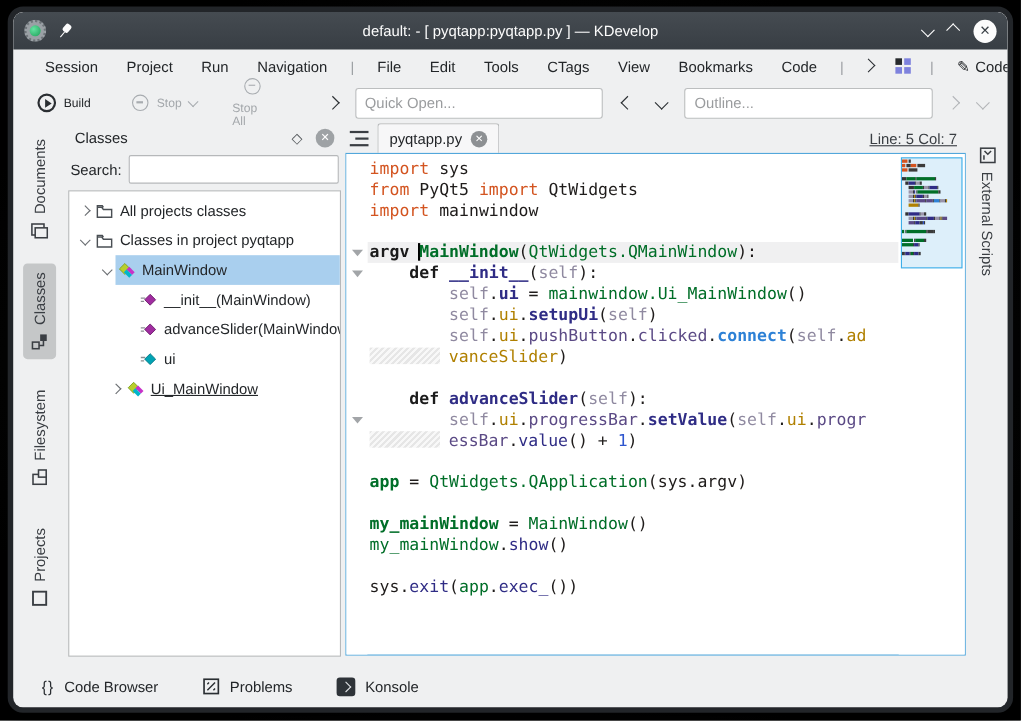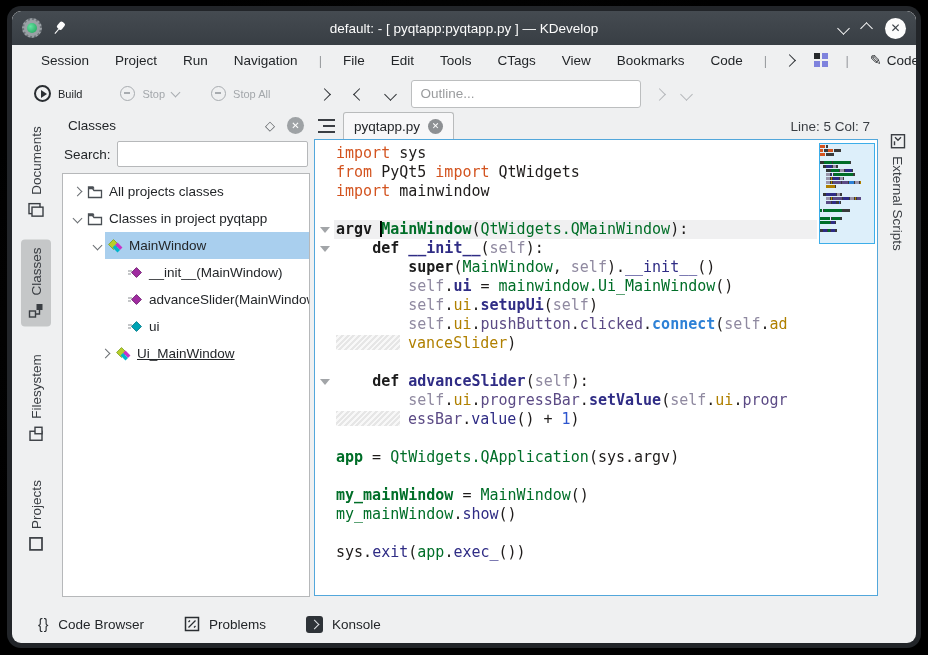--- a/index.html
+++ b/index.html
@@ -81,21 +81,21 @@
   
   .editor-col{flex:1;display:flex;flex-direction:column;min-width:0;padding:0 2px 9px 2px;}
   .tabbar{height:27px;display:flex;align-items:flex-end;flex:0 0 auto;}
   .doclist-icon{width:17px;height:14px;margin:0 8px 6px 4px;display:flex;flex-direction:column;justify-content:space-between;}
   .doclist-icon i{display:block;height:2px;background:#3a3e43;}
   .doclist-icon i:nth-child(1){width:17px;}.doclist-icon i:nth-child(2){width:12px;margin-left:5px;}
   .doclist-icon i:nth-child(3){width:17px;}
   .etab{height:26px;background:#f7f7f8;border:1px solid #b9bbbc;border-bottom:none;border-radius:3px 3px 0 0;
         display:flex;align-items:center;gap:8px;padding:0 10px;font-size:13.5px;color:#232629;}
   .etab .circlex{width:15px;height:15px;background:#8d9093;font-size:9px;}
-  .linecol{margin-left:auto;font-size:13.5px;color:#3a3e43;padding-right:8px;padding-bottom:5px;}
+  .linecol{margin-left:auto;font-size:13.5px;color:#3a3e43;padding-right:8px;padding-bottom:5px;text-decoration:underline;}
   .eframe{flex:1;display:flex;border:1px solid #52a7db;background:#fff;min-height:0;}
   .fold-col{width:19px;flex:0 0 auto;background:#fff;padding-top:4px;}
   .fold-cell{height:19px;display:flex;align-items:center;justify-content:center;}
   .foldarrow{width:0;height:0;border-left:5px solid transparent;border-right:5px solid transparent;border-top:6px solid #a2a5a8;}
   .code-col{flex:1;min-width:0;padding-top:4px;font-family:"DejaVu Sans Mono","Liberation Mono",monospace;
             font-size:15px;line-height:19px;overflow:hidden;}
   .cl{height:19px;white-space:pre;padding-left:2px;}
   .cl.current{background:#f0f0f1;}
   .wrap-hatch{display:inline-block;width:64px;height:15px;vertical-align:-2px;margin-right:8px;
       background:repeating-linear-gradient(135deg,#e6e6e6 0 2px,#f8f8f8 2px 4px);}
@@ -171,25 +171,26 @@
     <div class="toolbar">
       <span class="tbtn">
         <span class="buildicon"></span>
         <span>Build</span>
       </span>
       <span class="tbtn disabled" style="margin-left:14px;">
         <span class="stopicon"></span>
         <span>Stop</span>
         <span class="chev d sm" style="color:#a8acb0;margin-top:-3px;"></span>
       </span>
-      <span class="tbtn disabled" style="margin-left:8px;">
+      <span class="tbtn disabled" style="margin-left:8px;flex-direction:column;">
         <span class="stopicon"></span>
         <span>Stop All</span>
       </span>
       <span class="tsep-chev" style="margin-left:26px;"><span class="chev r"></span></span>
+      <input class="tinput" value="" placeholder="Quick Open..." style="">
       <span style="color:#2a2e32;padding:0 6px 0 10px;"><span class="chev l"></span></span>
       <span style="color:#2a2e32;padding:0 8px;"><span class="chev d" style="margin-top:-3px;"></span></span>
       <input class="tinput" value="" placeholder="Outline..." style="">
       <span class="gray" style="padding:0 6px;"><span class="chev r"></span></span>
       <span class="gray" style="padding:0 4px;"><span class="chev d" style="margin-top:-3px;"></span></span>
     </div>
 
     <div class="main">
 
       <div class="dockstrip" id="left-dock">
@@ -371,21 +372,20 @@
               <div class="fold-cell"></div>
               <div class="fold-cell"></div>
             </div>
           <div class="code-col" id="code-col">
               <div class="cl"><span class="t-imp">import</span><span class="t-pl"> sys</span></div>
               <div class="cl"><span class="t-imp">from</span><span class="t-pl"> PyQt5 </span><span class="t-imp">import</span><span class="t-pl"> QtWidgets</span></div>
               <div class="cl"><span class="t-imp">import</span><span class="t-pl"> mainwindow</span></div>
               <div class="cl"></div>
               <div class="cl current"><span class="t-kw">argv </span><span class="cursor"></span><span class="t-clsb">MainWindow</span><span class="t-pl">(</span><span class="t-cls">QtWidgets.QMainWindow</span><span class="t-pl">):</span></div>
               <div class="cl"><span class="t-pl">    </span><span class="t-kw">def </span><span class="t-fnb">__init__</span><span class="t-pl">(</span><span class="t-slf">self</span><span class="t-pl">):</span></div>
-              <div class="cl"><span class="t-pl">        </span><span class="t-kw">super</span><span class="t-pl">(</span><span class="t-cls">MainWindow</span><span class="t-pl">, </span><span class="t-slf">self</span><span class="t-pl">).</span><span class="t-fn">__init__</span><span class="t-pl">()</span></div>
               <div class="cl"><span class="t-pl">        </span><span class="t-slf">self</span><span class="t-pl">.</span><span class="t-fnb">ui</span><span class="t-pl"> = </span><span class="t-cls">mainwindow.Ui_MainWindow</span><span class="t-pl">()</span></div>
               <div class="cl"><span class="t-pl">        </span><span class="t-slf">self</span><span class="t-pl">.</span><span class="t-mem">ui</span><span class="t-pl">.</span><span class="t-fnb">setupUi</span><span class="t-pl">(</span><span class="t-slf">self</span><span class="t-pl">)</span></div>
               <div class="cl"><span class="t-pl">        </span><span class="t-slf">self</span><span class="t-pl">.</span><span class="t-mem">ui</span><span class="t-pl">.</span><span class="t-memp">pushButton</span><span class="t-pl">.</span><span class="t-memp">clicked</span><span class="t-pl">.</span><span class="t-conn">connect</span><span class="t-pl">(</span><span class="t-slf">self</span><span class="t-pl">.</span><span class="t-mem">ad</span></div>
               <div class="cl"><span class="wrap-hatch"></span><span class="t-mem">vanceSlider</span><span class="t-pl">)</span></div>
               <div class="cl"></div>
               <div class="cl"><span class="t-pl">    </span><span class="t-kw">def </span><span class="t-fnb">advanceSlider</span><span class="t-pl">(</span><span class="t-slf">self</span><span class="t-pl">):</span></div>
               <div class="cl"><span class="t-pl">        </span><span class="t-slf">self</span><span class="t-pl">.</span><span class="t-mem">ui</span><span class="t-pl">.</span><span class="t-memp">progressBar</span><span class="t-pl">.</span><span class="t-fnb">setValue</span><span class="t-pl">(</span><span class="t-slf">self</span><span class="t-pl">.</span><span class="t-mem">ui</span><span class="t-pl">.</span><span class="t-memp">progr</span></div>
               <div class="cl"><span class="wrap-hatch"></span><span class="t-memp">essBar</span><span class="t-pl">.</span><span class="t-fn">value</span><span class="t-pl">() + </span><span class="t-num">1</span><span class="t-pl">)</span></div>
               <div class="cl"></div>
               <div class="cl"><span class="t-clsb">app</span><span class="t-pl"> = </span><span class="t-cls">QtWidgets.QApplication</span><span class="t-pl">(</span><span class="t-pl">sys.argv</span><span class="t-pl">)</span></div>

